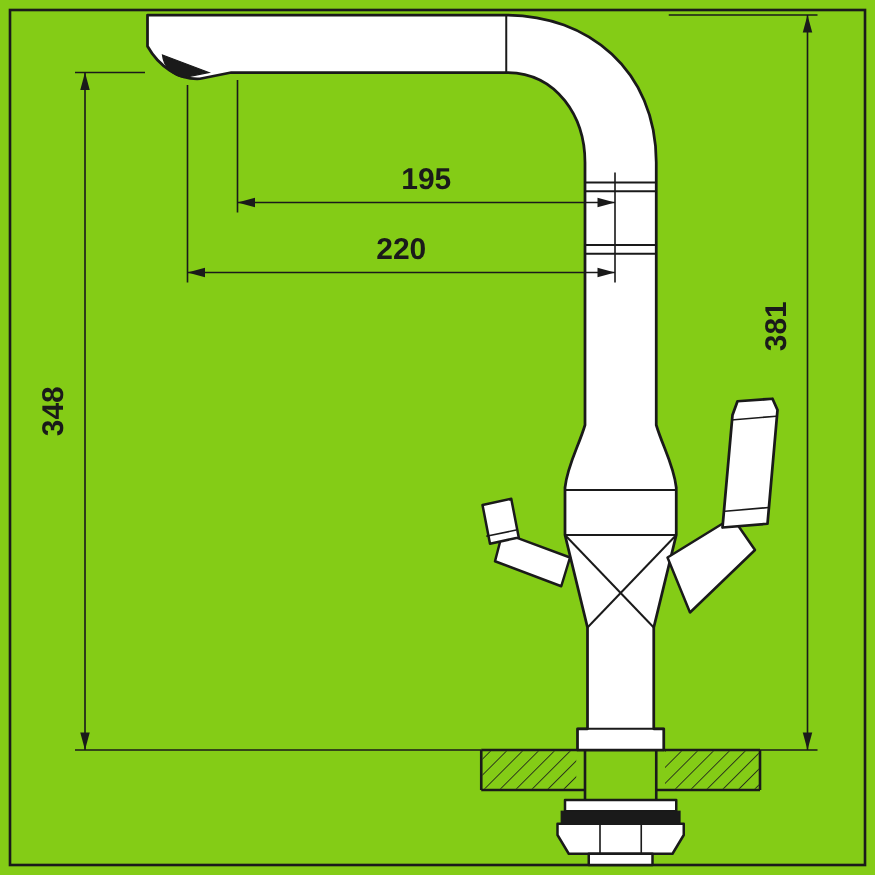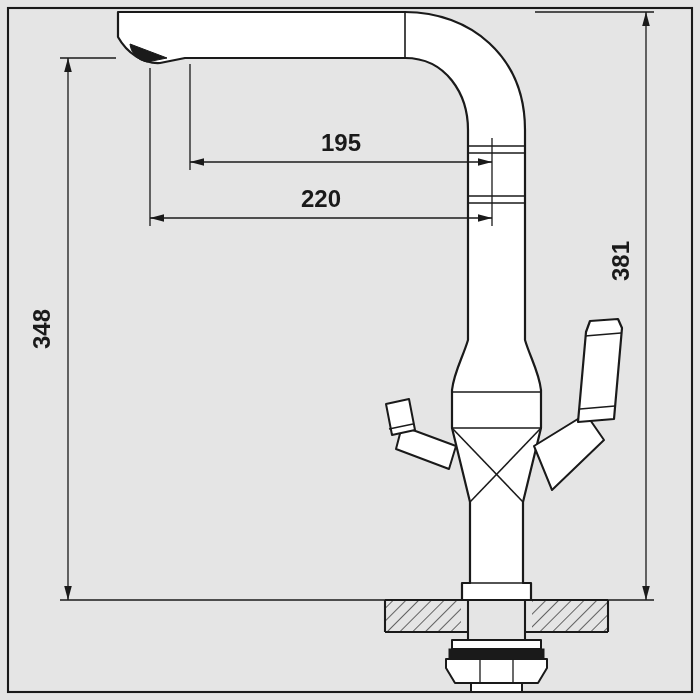--- a/index.html
+++ b/index.html
@@ -7,21 +7,21 @@
     padding: 0;
     background: #ffffff;
     width: 700px;
     height: 700px;
     font-family: "Liberation Sans", sans-serif;
   }
   .canvas {
     position: relative;
     width: 700px;
     height: 700px;
-    background: #e5e5e5;
+    background: #84cc16;
     overflow: hidden;
   }
   
   .ol  { fill: #ffffff; stroke: currentColor; stroke-width: 2.2; stroke-linejoin: round; }
   .ol2 { fill: #ffffff; stroke: currentColor; stroke-width: 2;   stroke-linejoin: round; }
   
   .ln  { stroke: currentColor; stroke-width: 1.6; fill: none; }
   .thk { stroke: currentColor; stroke-width: 2.1; fill: none; }
   
   .dim { stroke: currentColor; stroke-width: 1.3; fill: none; }

